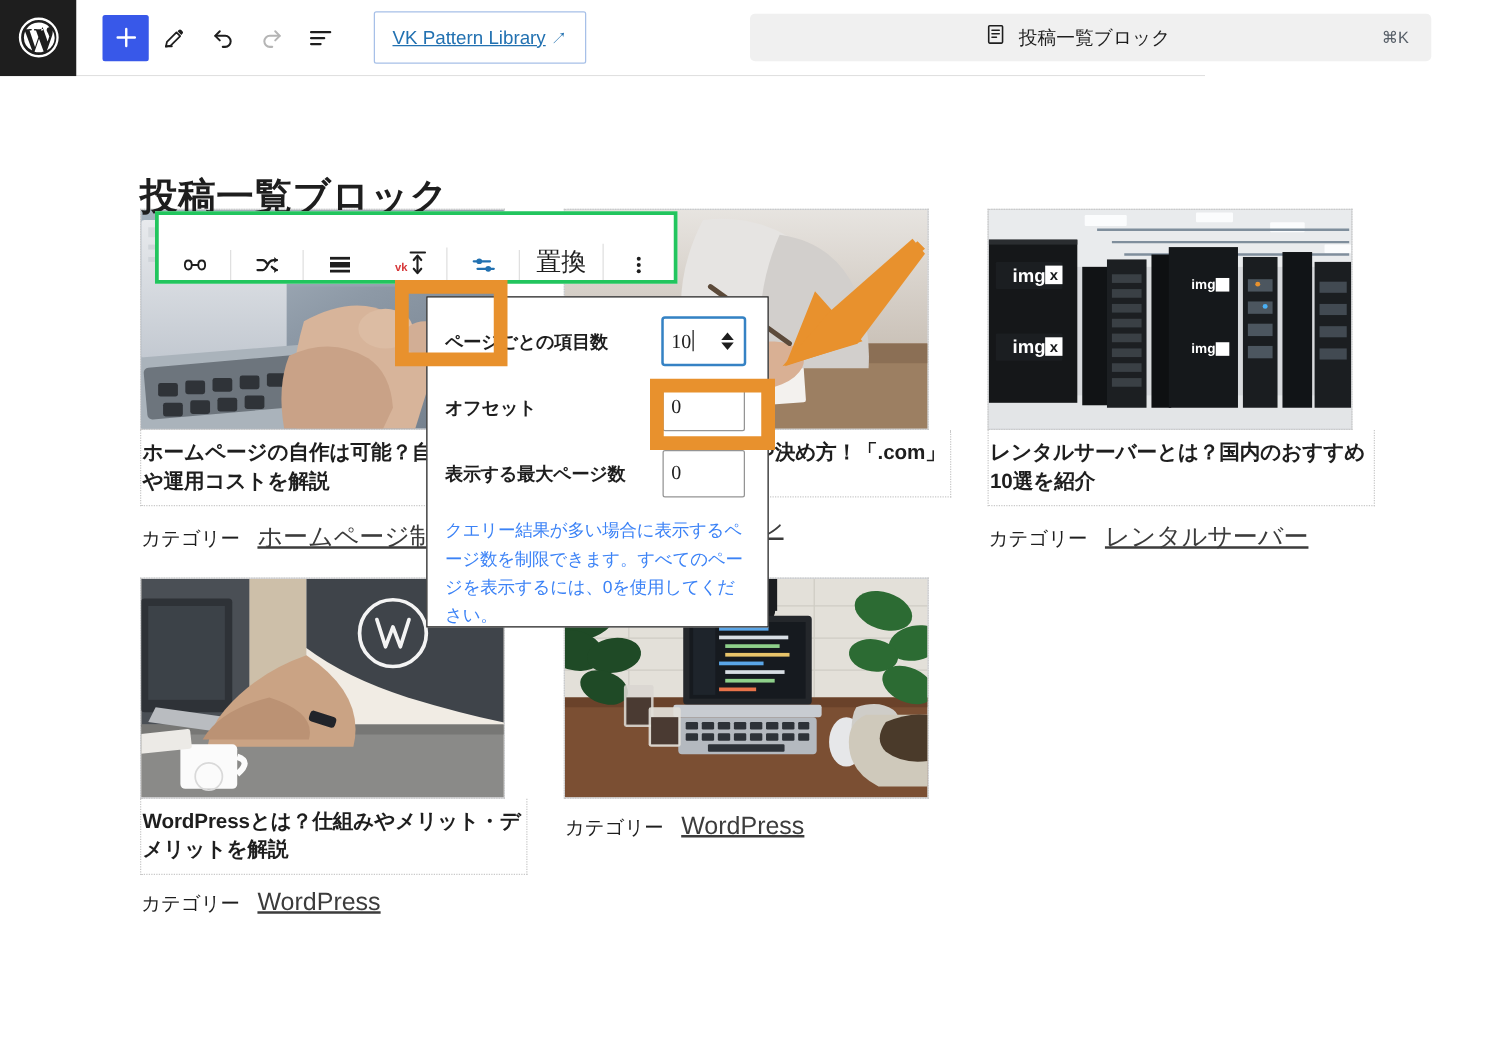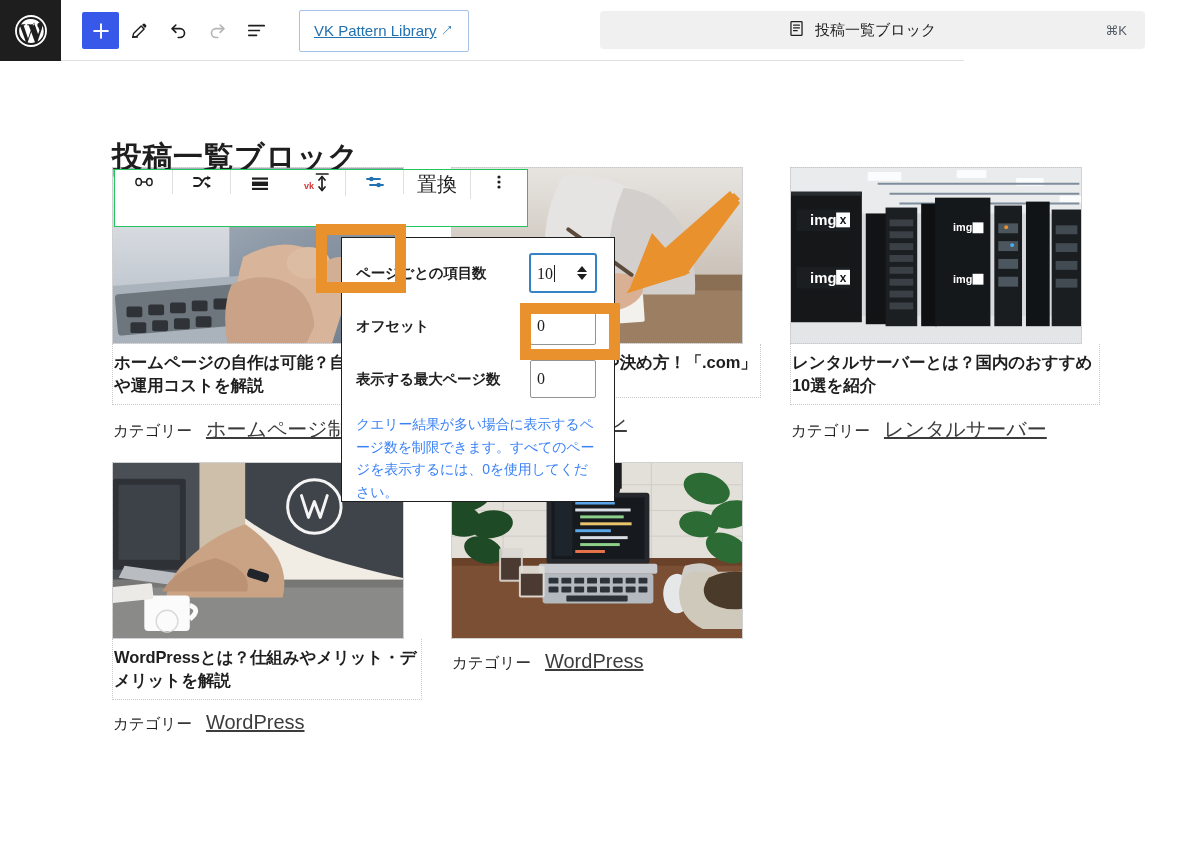--- a/index.html
+++ b/index.html
@@ -11,21 +11,21 @@
     font-family: "Liberation Sans", "DejaVu Sans", sans-serif;
     -webkit-font-smoothing: antialiased;
   }
 
   
   #topbar {
     position: absolute; top: 0; left: 0;
     width: 964px; height: 61px;
     background: #ffffff;
     border-bottom: 1px solid #e0e0e0;
-    display: flex; 
+    display: flex; align-items: center;
   }
   #wp-logo-btn {
     width: 61px; height: 61px;
     background: #1e1e1e;
     display: flex; align-items: center; justify-content: center;
     flex: 0 0 61px;
   }
   #wp-logo-btn svg { display: block; }
 
   .tb-tools {
@@ -162,25 +162,25 @@
   .meta-term {
     font-size: 20px; color: #3c3c3c;
     text-decoration: underline;
     white-space: nowrap;
     text-align: right;
   }
 
   
   #block-toolbar {
     position: absolute;
-    left: 114px; top: 108px;
+    left: 124px; top: 108px;
     height: 58px;
     background: #ffffff;
-    border: 1px solid #22c55e;
-    display: flex; align-items: flex-start;
+    border: 3px solid #22c55e;
+    display: flex; align-items: flex-end;
     z-index: 20;
   }
   .btg {
     display: flex; align-items: stretch;
     border-right: 1px solid #e0e0e0;
   }
   .btg:last-child { border-right: none; }
   .bt-btn {
     width: 57px;
     display: flex; align-items: center; justify-content: center;

